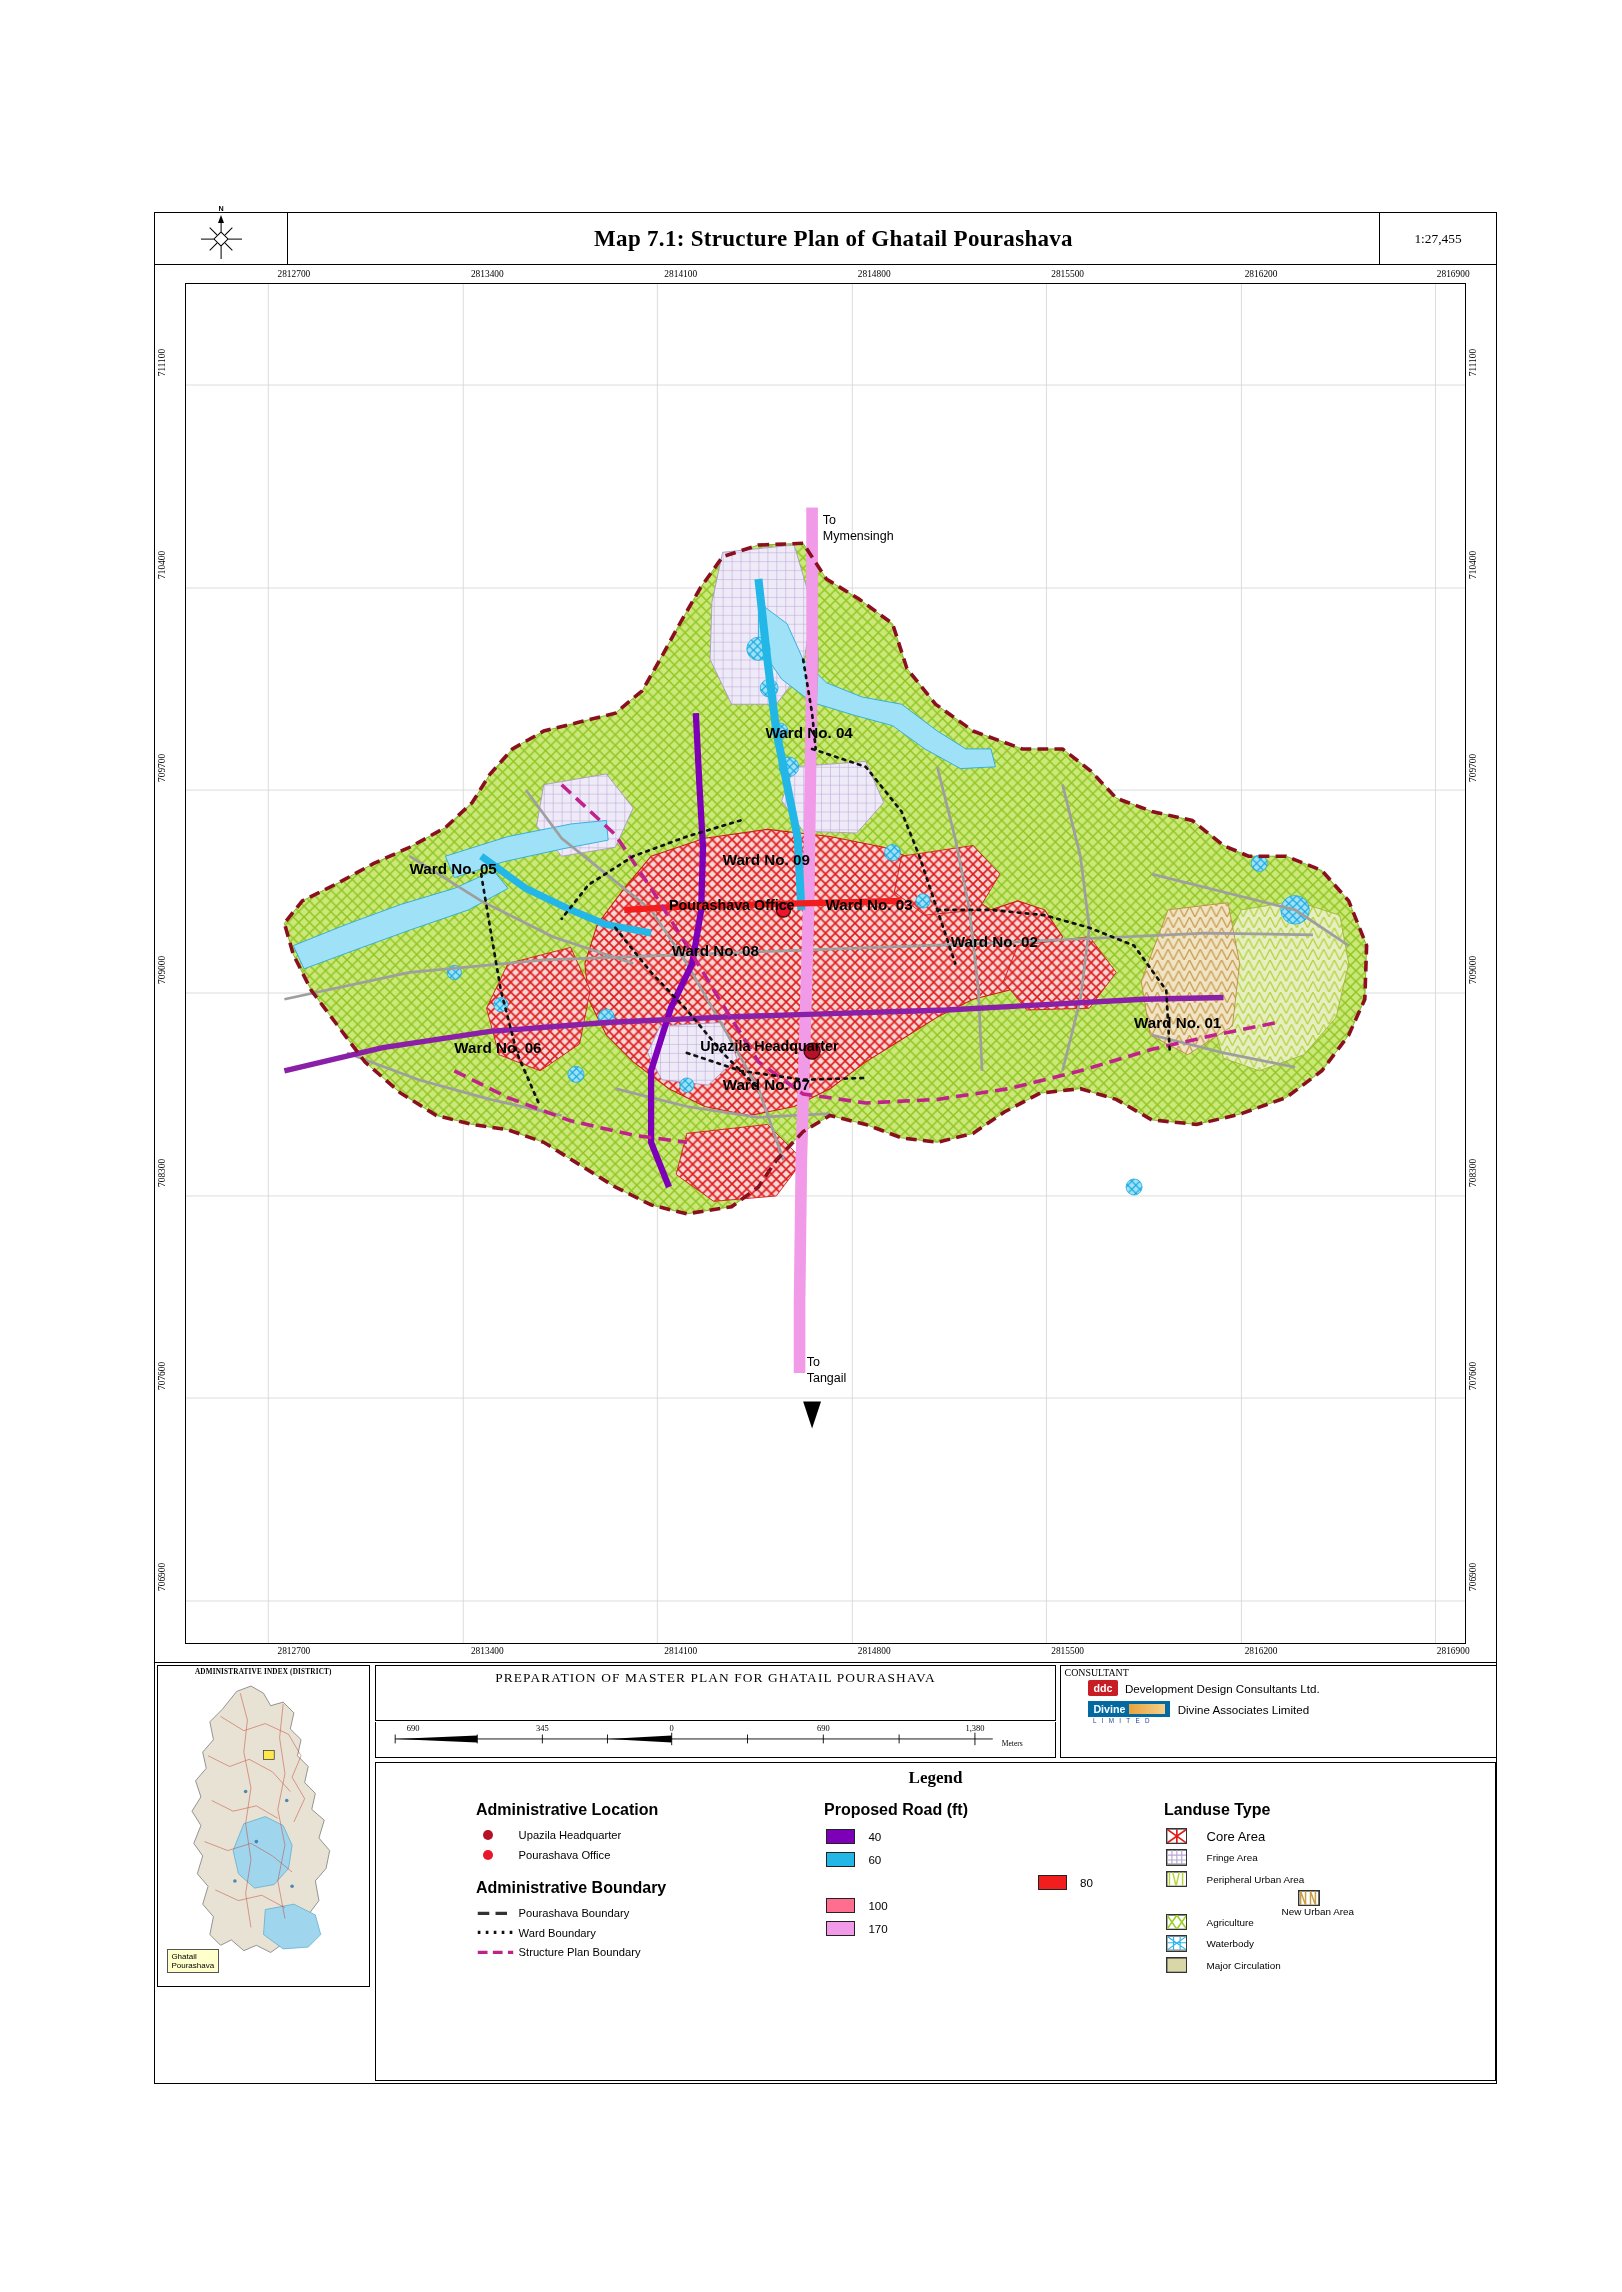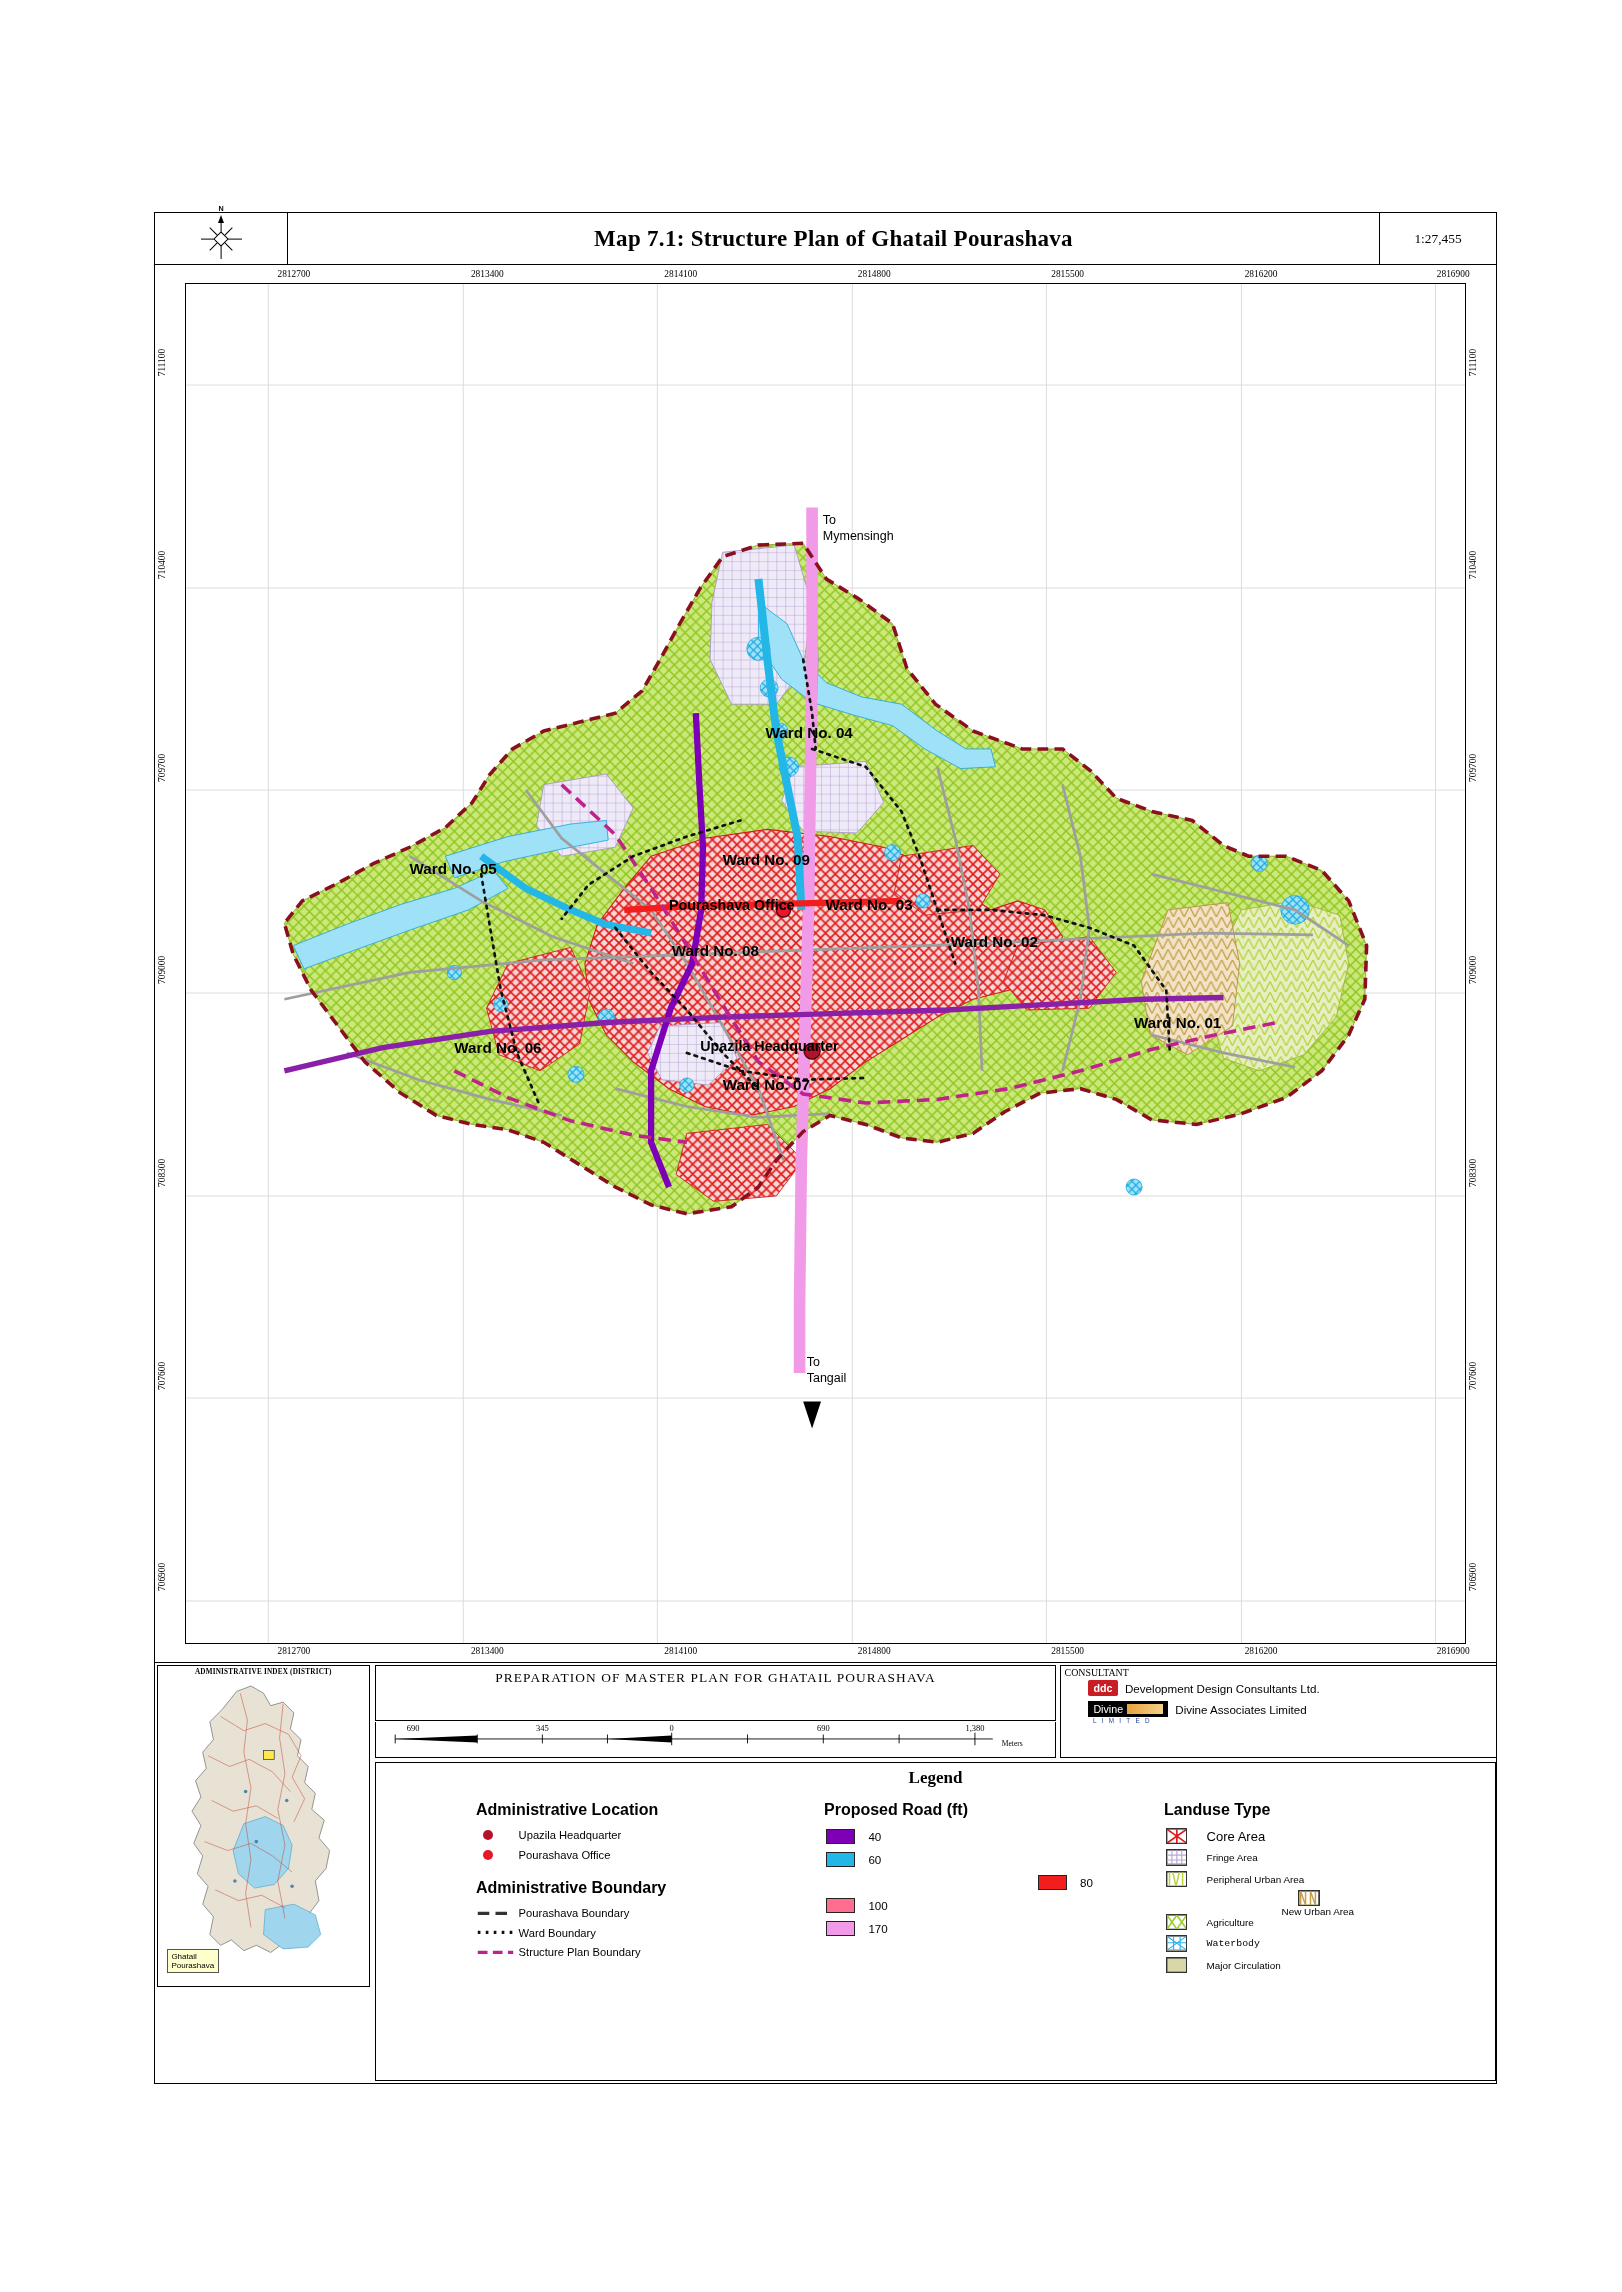--- a/index.html
+++ b/index.html
@@ -378,21 +378,21 @@
       </svg>
     </div>
 
     <div class="consbox">
       <div class="conslabel">CONSULTANT</div>
       <div style="display:flex;align-items:center;gap:7.2px;padding-left:27px;margin-top:1.8px;">
         <div style="background:#c81d25;color:#fff;font-weight:bold;font-size:10.7px;padding:1.8px 5.4px;border-radius:1.8px;">ddc</div>
         <div style="font-size:11.6px;font-weight:normal;">Development Design Consultants Ltd.</div>
       </div>
       <div style="display:flex;align-items:center;gap:7.2px;padding-left:27px;margin-top:5.4px;">
-        <div style="background:#000000;color:#fff;font-size:10.7px;font-weight:normal;padding:1.8px 5.4px;display:flex;align-items:center;gap:3.6px;">
+        <div style="background:#0369a1;color:#fff;font-size:10.7px;font-weight:bold;padding:1.8px 5.4px;display:flex;align-items:center;gap:3.6px;">
           <span>Divine</span>
           <span style="display:inline-block;width:36px;height:9.9px;background:linear-gradient(90deg,#e8a33d,#f4d08a);"></span>
         </div>
         <div style="font-size:11.6px;font-weight:normal;">Divine Associates Limited</div>
       </div>
       <div style="font-size:6.3px;letter-spacing:1.8px;color:#1f3f8f;padding-left:32px;">L  I  M  I  T  E  D</div>
     </div>
 
     <div class="legendbox">
       <div class="legendtitle">Legend</div>
@@ -513,21 +513,21 @@
         </div>
         <div class="legrow" style="height:21.5px;">
           <span class="sw">
             <svg class="patt" width="21.5" height="15" viewBox="0 0 24 17">
                 <rect width="24" height="17" fill="#fff" stroke="#333"></rect>
                 <path d="M0,0 L12,17 M12,0 L0,17 M12,0 L24,17 M24,0 L12,17" stroke="#9bd02a" stroke-width="2"></path>
               </svg>
           </span>
           <span class="lbl" style="font-size:9.9px;">Agriculture</span>
         </div>
-        <div class="legrow" style="height:21.5px;font-family:Liberation Mono, monospace;">
+        <div class="legrow" style="height:21.5px;">
           <span class="sw">
             <svg class="patt" width="21.5" height="15" viewBox="0 0 24 17">
                 <rect width="24" height="17" fill="#fff" stroke="#333"></rect>
                 <path d="M0,0 L24,17 M24,0 L0,17 M0,8 L24,8 M8,0 L8,17 M16,0 L16,17" stroke="#2ab5e8" stroke-width="1.4"></path>
               </svg>
           </span>
           <span class="lbl" style="font-size:9.9px;">Waterbody</span>
         </div>
         <div class="legrow" style="height:21.5px;">
           <span class="sw">

